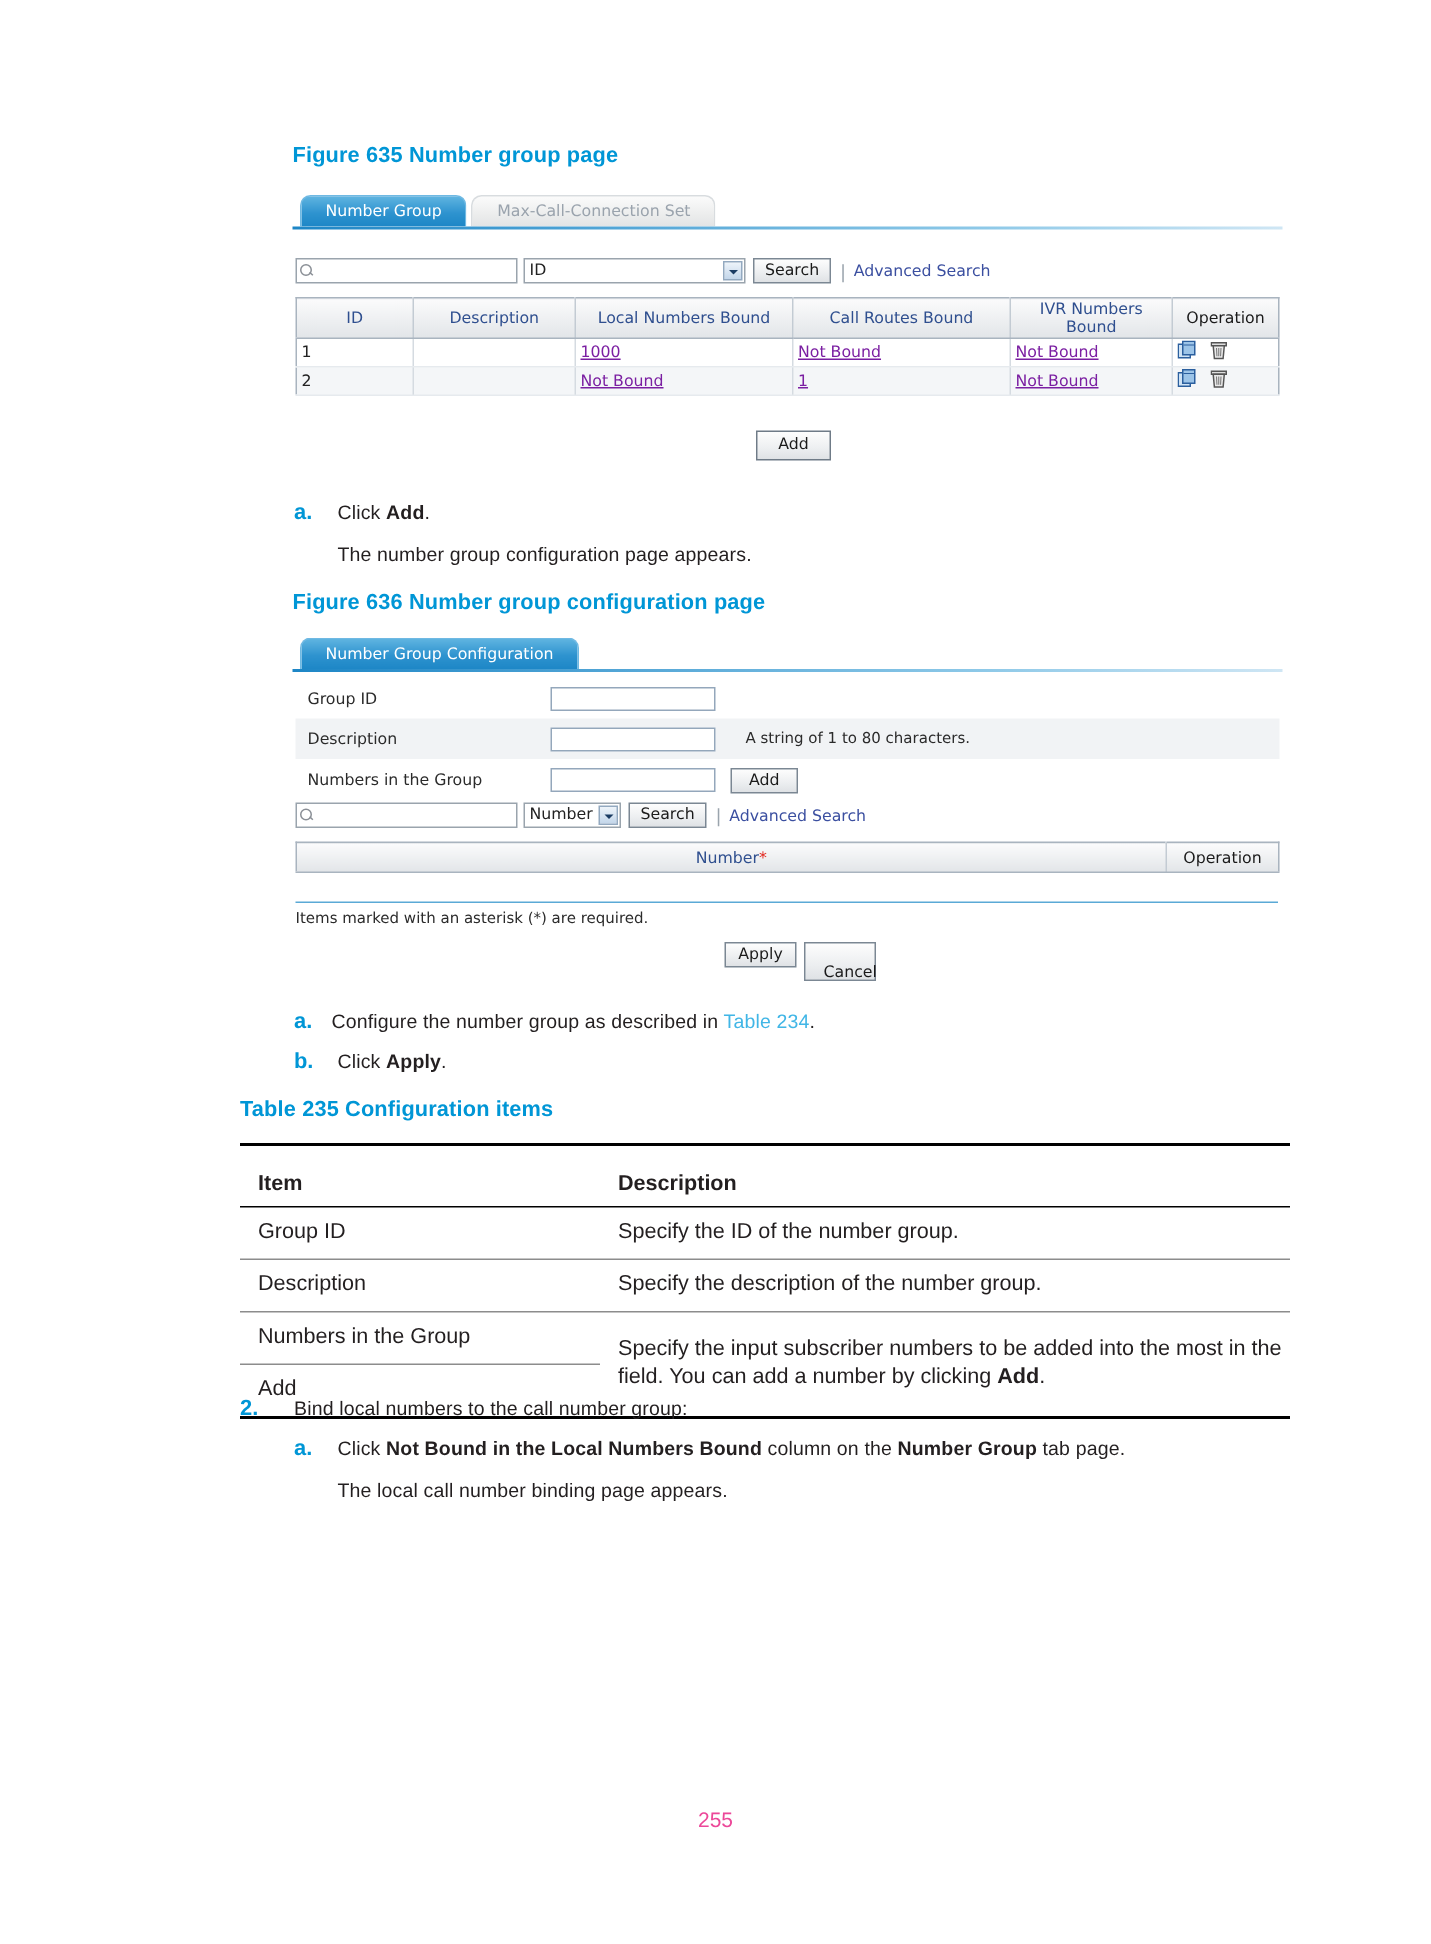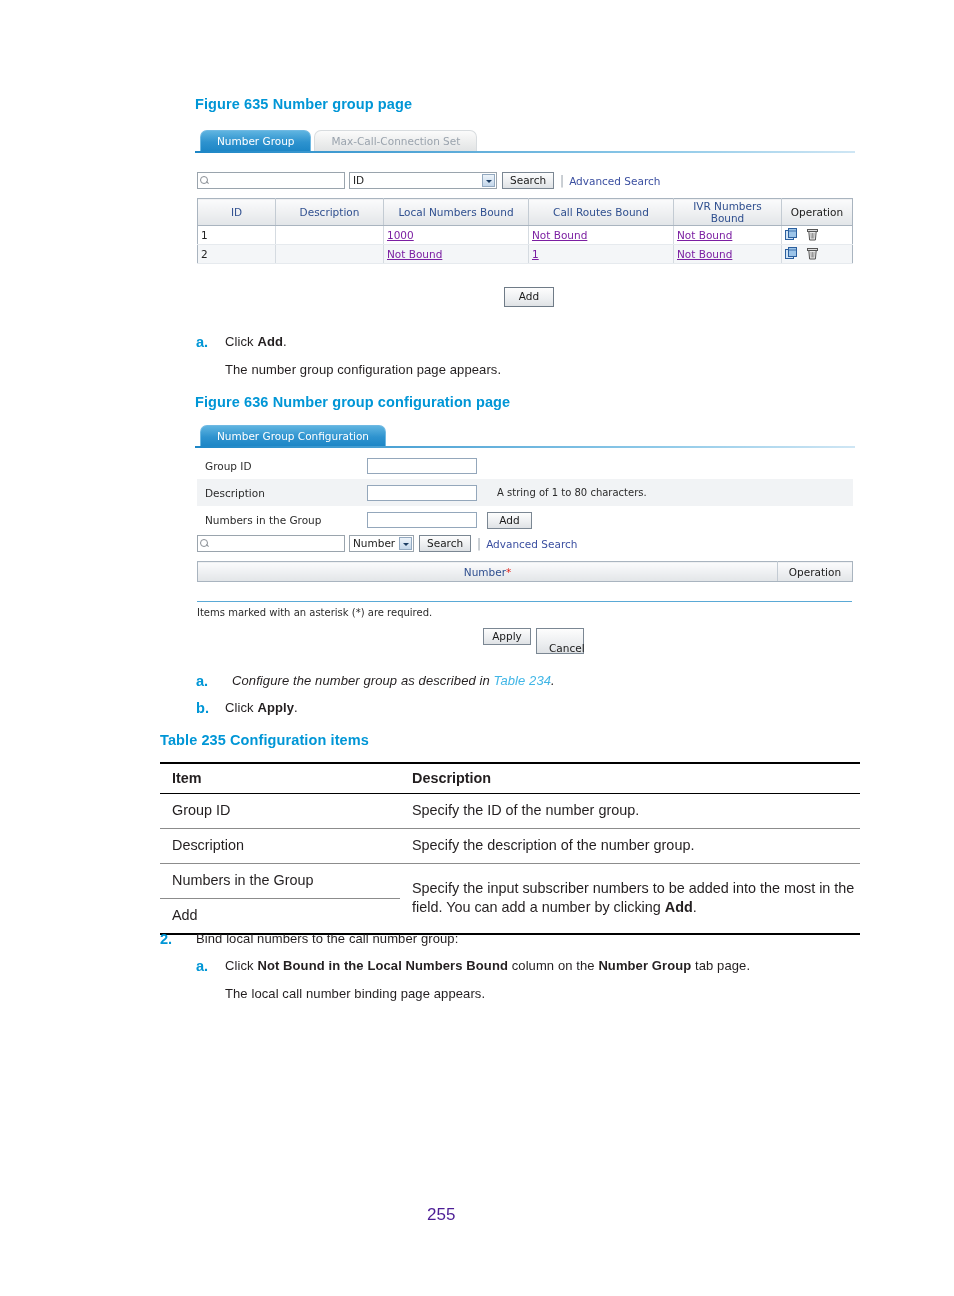--- a/index.html
+++ b/index.html
@@ -264,38 +264,39 @@
   
   .doctable {
     position: absolute;
     border-collapse: collapse;
     font-size: 14.4px;
   }
   .doctable th {
     text-align: left;
     font-weight: bold;
     font-size: 14.4px;
-    padding: 6px 0 7px 12px;
+    padding: 17px 0 7px 12px;
     border-top: 2.6px solid #000;
     border-bottom: 1.6px solid #000;
     color: #231f20;
   }
   .doctable td {
     padding: 7px 0 8px 12px;
     border-bottom: 0.9px solid #8c8c8c;
     vertical-align: top;
     color: #231f20;
     line-height: 19px;
   }
   .doctable tr.last td { border-bottom: 2.6px solid #000; }
   .doctable td.nobot { border-bottom: none; }
   .pagenum {
     position: absolute;
-    font-size: 17px;
-    color: #4c1d95;
+    font-size: 14px;
+    color: #ec4899;
+    text-align: center;
   }
 </style>
 </head>
 <body>
 
 <div class="page">
 
   <div class="fig-caption" style="left:195px; top:96px;">Figure 635 Number group page</div>
 
   <div class="shot" style="left:195px; top:130px; width:660px; height:135px;">
@@ -462,21 +463,21 @@
     </table>
 
     <div class="hr-blue" style="left:2px; top:176px; width:655px;"></div>
     <div class="footnote" style="left:2px; top:182px;">Items marked with an asterisk (*) are required.</div>
 
     <div class="btn" style="position:absolute; left:288px; top:203px; width:48px; margin:0; padding:0;">Apply</div>
     <div class="btn" style="position:absolute; left:341px; top:203px; width:48px; margin:0; padding:12px;">Cancel</div>
   </div>
 
   <div class="marker" style="left:196px; top:673px;">a.</div>
-  <div class="body-text" style="left:232px; top:673px;font-style:italic;">
+  <div class="body-text" style="left:221px; top:673px;">
     <span>Configure the number group as described in </span><span class="xref">Table 234</span><span>.</span>
   </div>
 
   <div class="marker" style="left:196px; top:700px;">b.</div>
   <div class="body-text" style="left:225px; top:700px;">
     <span>Click </span><b>Apply</b><span>.</span>
   </div>
 
   <div class="fig-caption" style="left:160px; top:732px;">Table 235 Configuration items</div>
 

